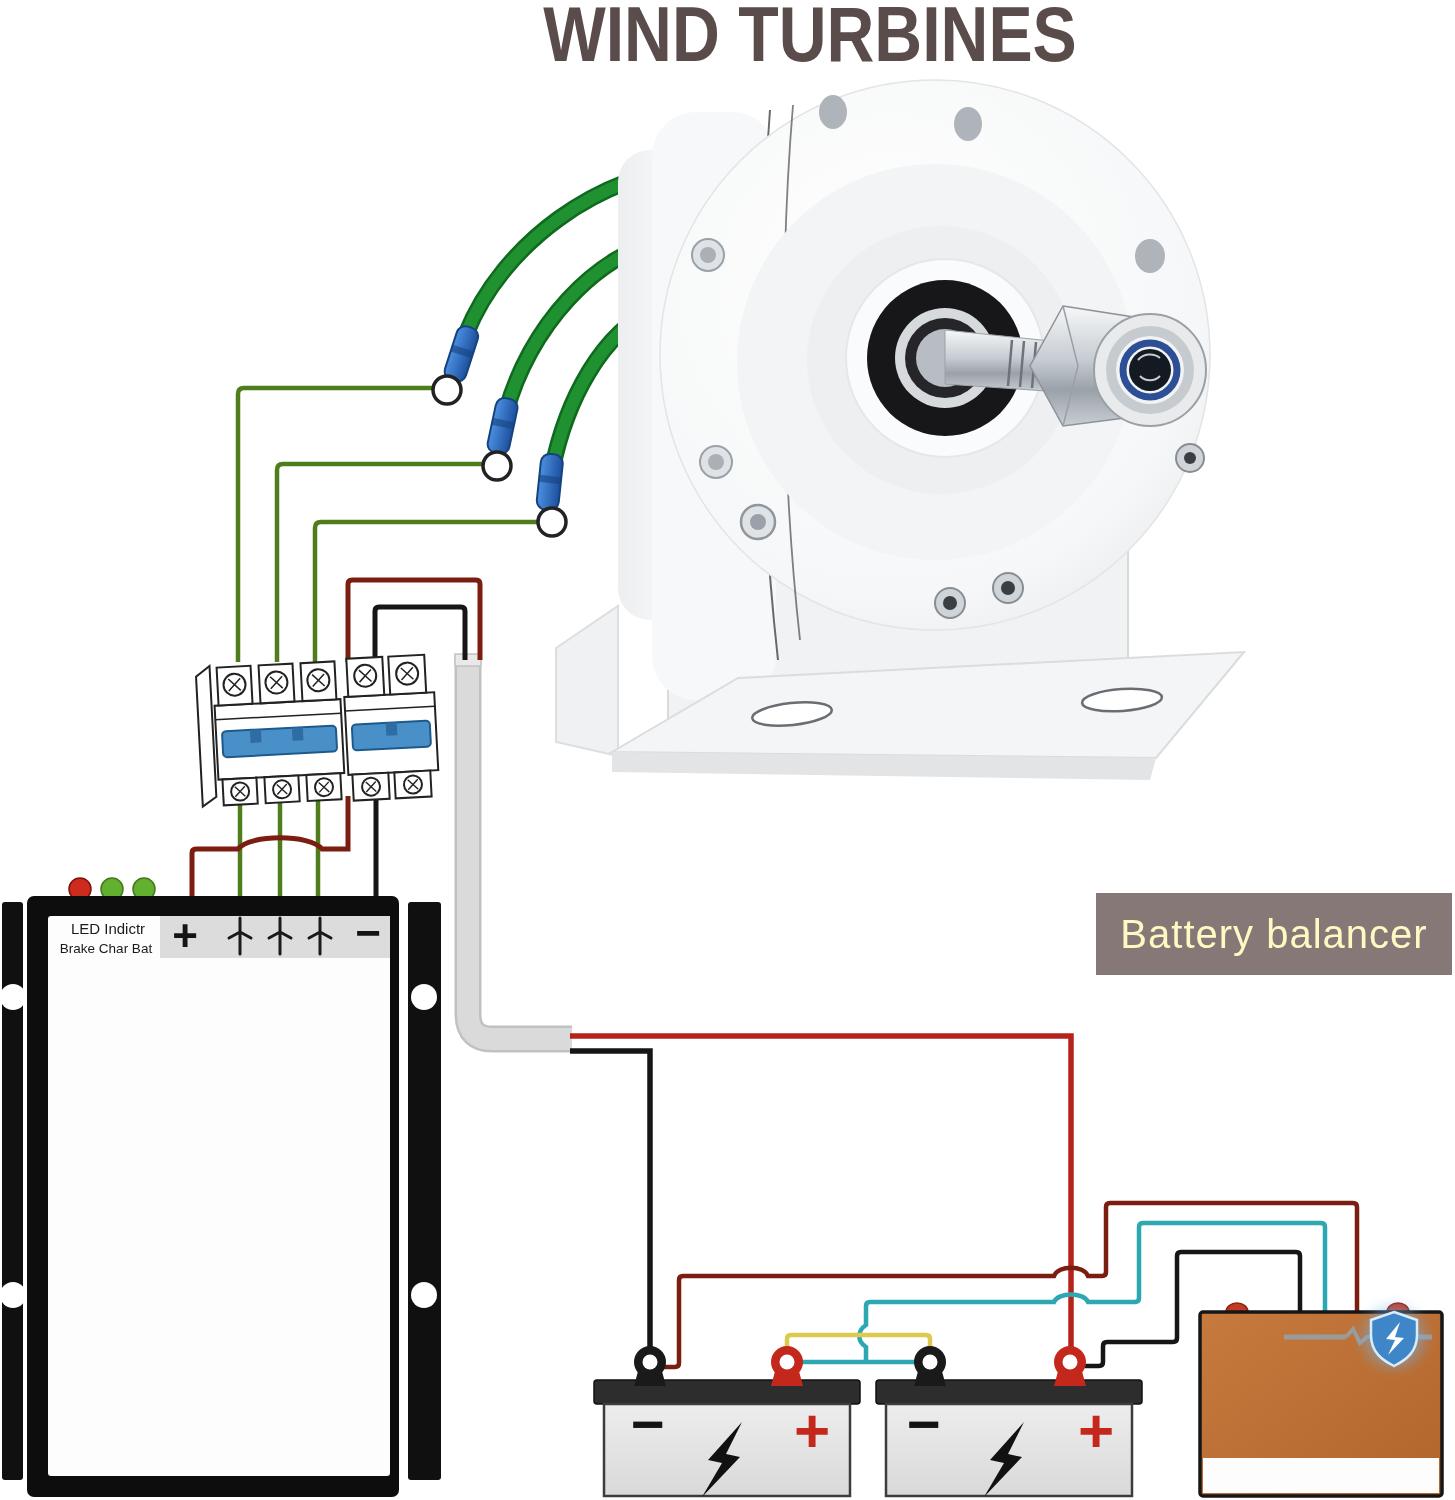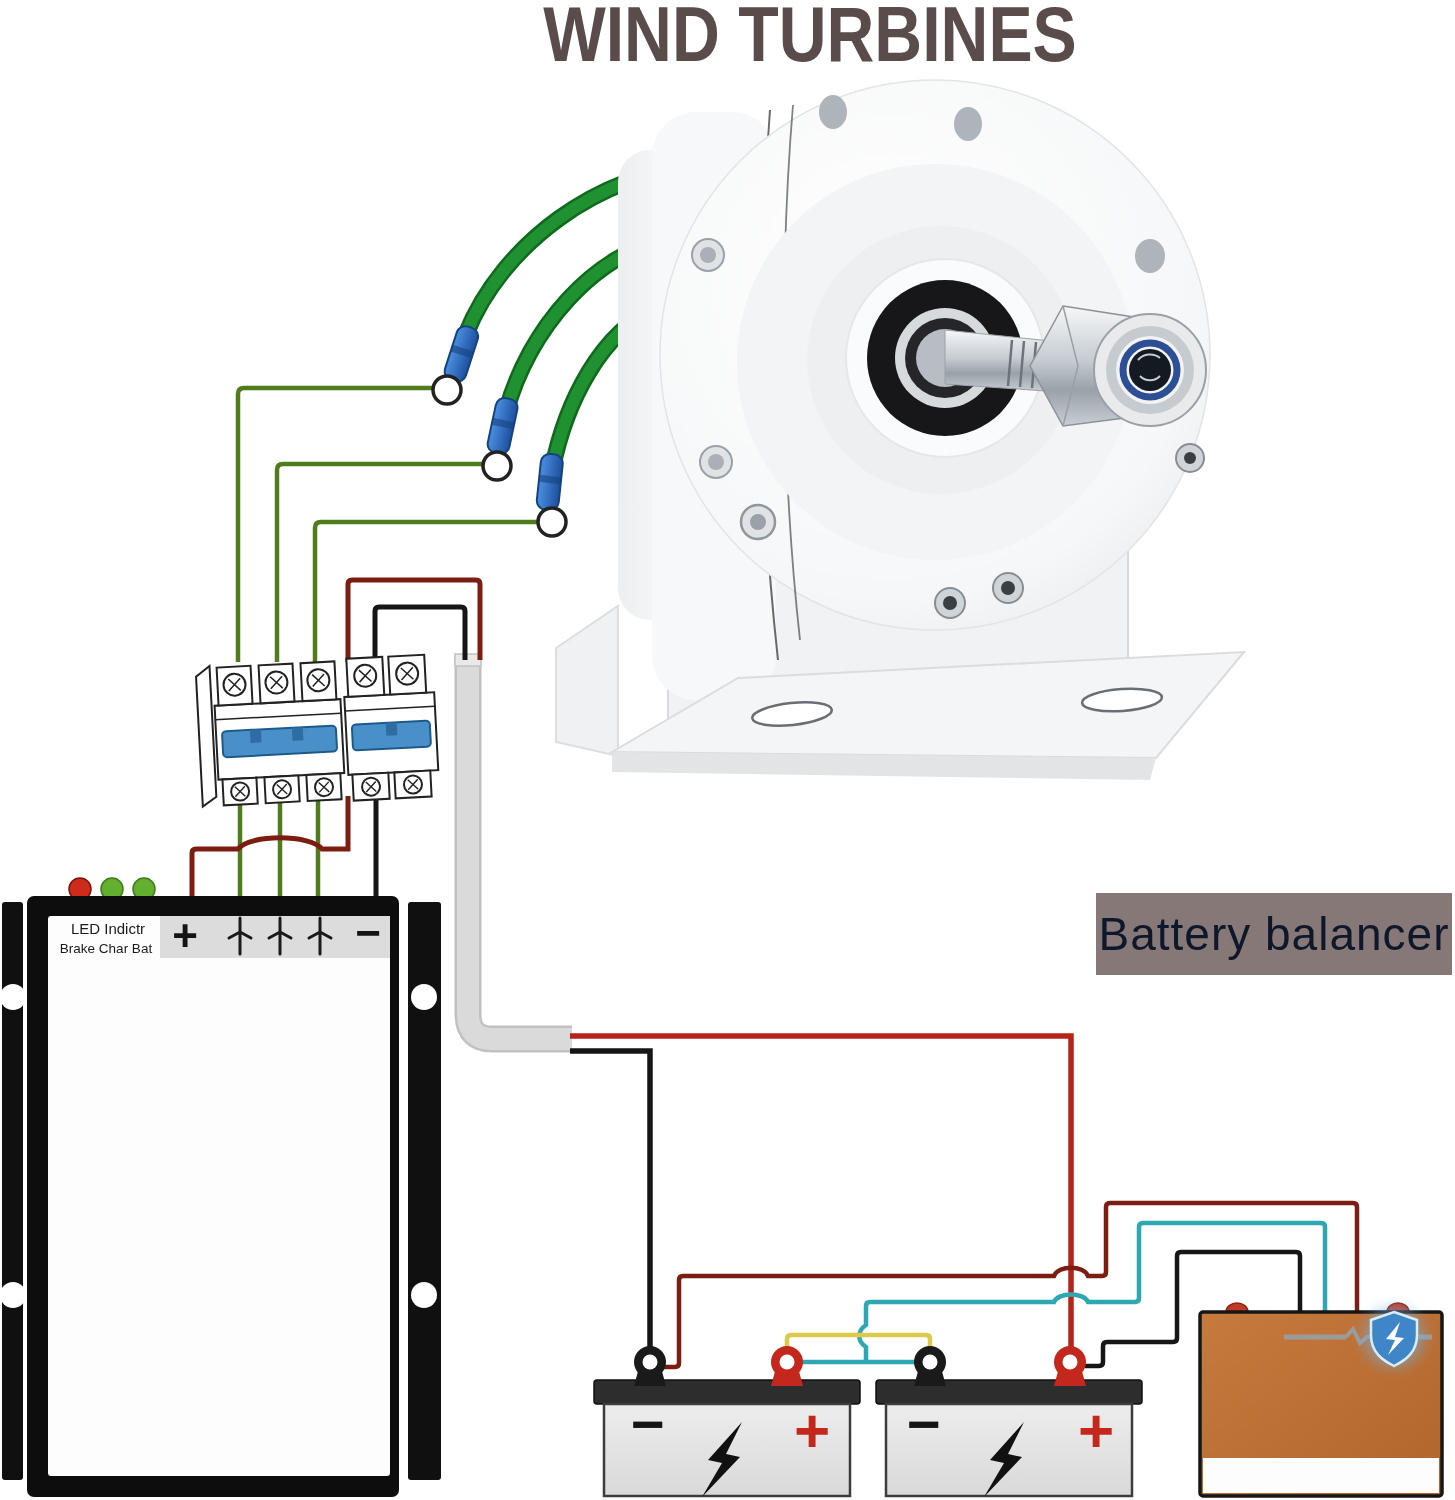--- a/index.html
+++ b/index.html
@@ -8,23 +8,23 @@
     font-family:"Liberation Sans", sans-serif;
   }
   .title{
     position:absolute;left:360px;top:-10px;width:900px;text-align:center;
     font-size:72px;font-weight:800;color:var(--c-title_text,#5b4c4c);
     letter-spacing:0px;transform:scale(0.92,1.08);transform-origin:center top;
     white-space:nowrap;
   }
   .balancer-label{
     position:absolute;left:1096px;top:893px;width:356px;height:82px;
-    background:var(--c-label_bg,#877878);color:#0f172a;
+    background:var(--c-label_bg,#877878);color:#fef9c3;
     display:flex;align-items:center;justify-content:center;
-    font-size:46px;letter-spacing:1px;
+    font-size:40px;letter-spacing:1px;
   }
   svg{position:absolute;left:0;top:0;}
   text{font-family:"Liberation Sans", sans-serif;}
 </style>
 </head>
 <body>
 
 <div class="canvas">
 
   <div class="title">WIND TURBINES</div>

